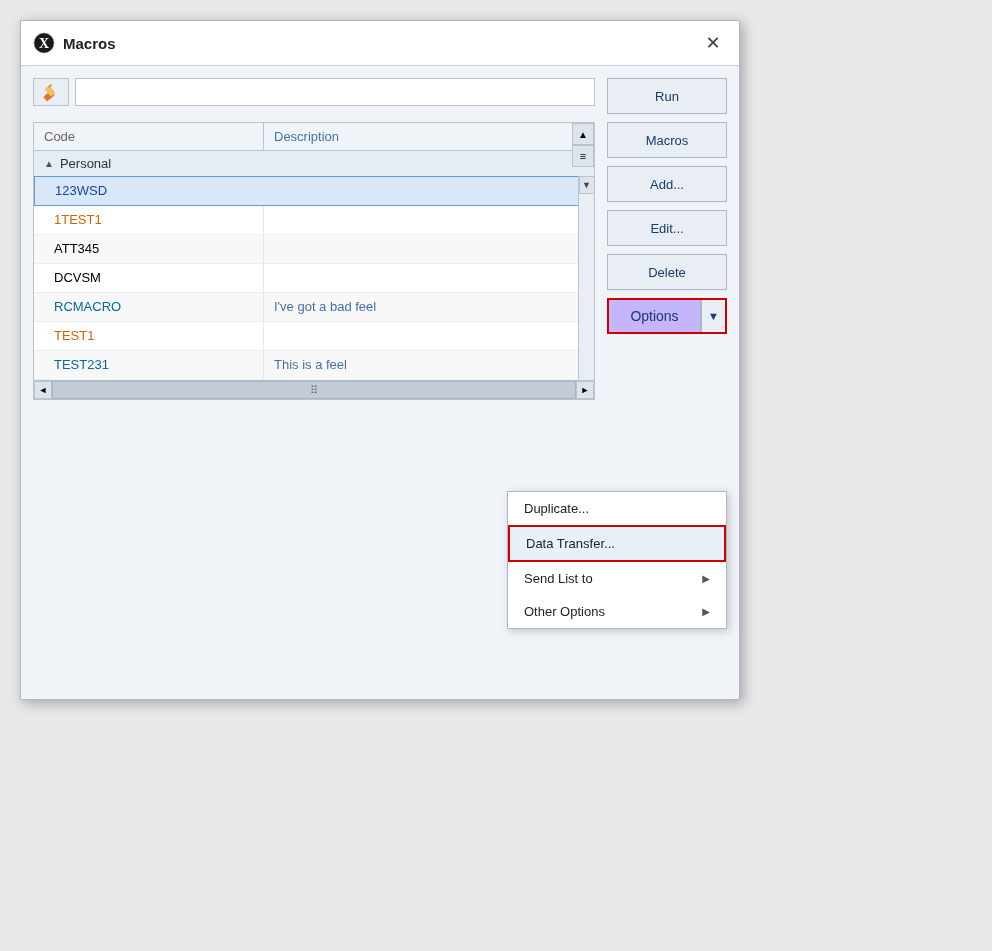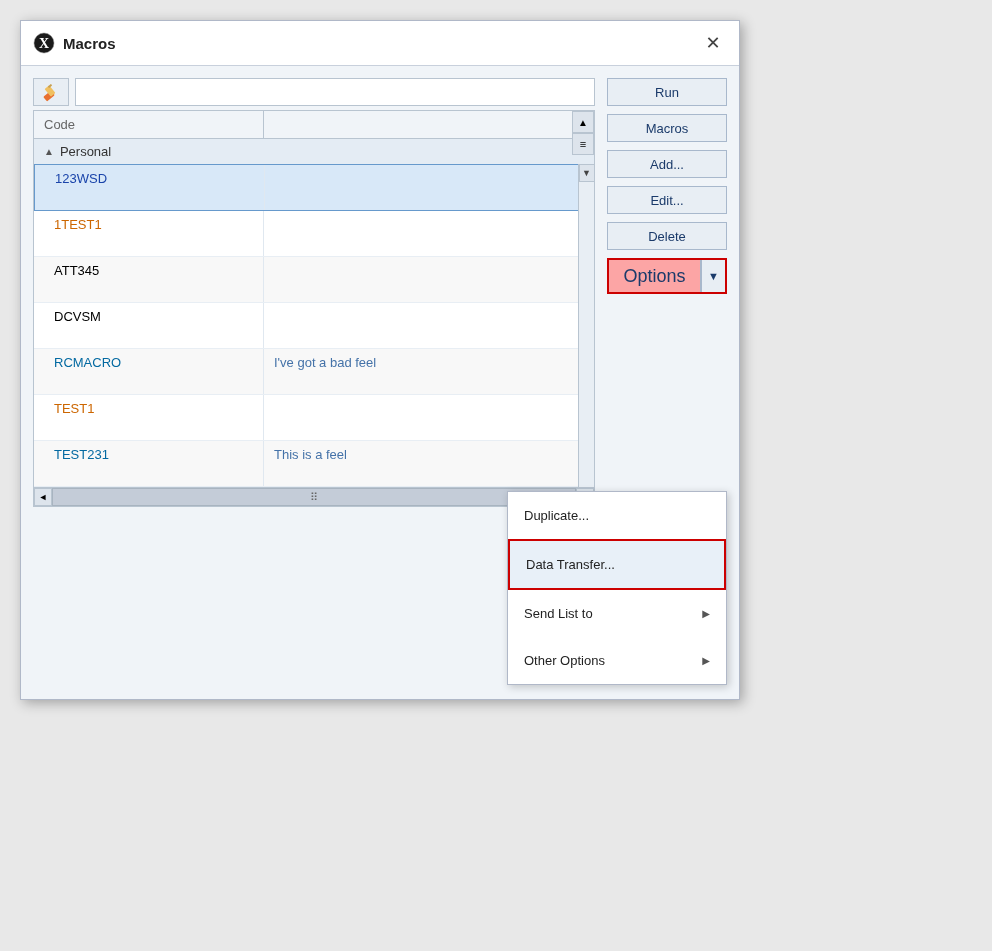--- a/index.html
+++ b/index.html
@@ -59,21 +59,21 @@
     .content-area {
       display: flex;
       padding: 12px;
       gap: 12px;
     }
 
     .left-panel {
       flex: 1;
       display: flex;
       flex-direction: column;
-      gap: 4px;
+      gap: 16px;
     }
 
     .search-row {
       display: flex;
       align-items: center;
       gap: 6px;
     }
 
     .search-icon-btn {
       width: 36px;
@@ -177,21 +177,21 @@
       cursor: pointer;
     }
 
     .table-row.selected {
       background: #d8e8f8;
       border: 1px solid #6699cc;
     }
 
     .td-code {
       width: 230px;
-      padding: 6px 10px 24px 20px;
+      padding: 6px 10px 7px 20px;
       border-right: 1px solid #e0e8f0;
     }
 
     .td-code.orange { color: #cc6600; }
     .td-code.blue { color: #0369a1; }
     .td-code.selected-blue { color: #1a44aa; }
 
     .td-description {
       flex: 1;
       padding: 6px 10px;
@@ -260,44 +260,44 @@
     .right-panel {
       display: flex;
       flex-direction: column;
       gap: 8px;
       width: 120px;
       flex-shrink: 0;
     }
 
     .action-btn {
       width: 100%;
-      height: 28px;
+      height: 36px;
       background: #e8eef4;
       border: 1px solid #a8b8cc;
       color: #1a3a6a;
       font-size: 13px;
       cursor: pointer;
       display: flex;
       align-items: center;
       justify-content: center;
     }
 
     .options-btn-row {
       display: flex;
       border: 2px solid #cc0000;
     }
 
     .options-main {
       flex: 1;
       height: 32px;
-      background: #fca5a5;
+      background: #c4b5fd;
       border: none;
       border-right: 1px solid #a8b8cc;
       color: #1a3a6a;
-      font-size: 18px;
+      font-size: 14px;
       cursor: pointer;
       display: flex;
       align-items: center;
       justify-content: center;
     }
 
     .options-dropdown-arrow {
       width: 24px;
       height: 32px;
       background: #e8eef4;
@@ -317,21 +317,21 @@
       right: 12px;
       top: 470px;
       width: 220px;
       background: white;
       border: 1px solid #b0b8c8;
       box-shadow: 2px 2px 8px rgba(0,0,0,0.2);
       z-index: 100;
     }
 
     .dropdown-item {
-      padding: 16px 16px;
+      padding: 9px 16px;
       cursor: pointer;
       color: #222;
       display: flex;
       align-items: center;
       justify-content: space-between;
     }
 
     .dropdown-item.highlighted {
       background: #e8f0f8;
       border: 2px solid #cc0000;
@@ -378,20 +378,21 @@
             <rect x="7" y="3" width="4" height="2" rx="0.5" fill="#c8a050" transform="rotate(-40, 9, 4)"></rect>
           </svg>
         </div>
         <input class="search-input" type="text" value="" placeholder="" style="">
       </div>
 
       <div class="table-container">
 
         <div class="table-header">
           <div class="th-code">Code</div>
+          <div class="th-description">Description</div>
           <div style="position:absolute;right:0;top:0;width:22px;display:flex;flex-direction:column;">
             <div class="col-scroll-up">▲</div>
             <div class="col-menu-btn">≡</div>
           </div>
         </div>
 
         <div class="group-row">
           <span class="group-toggle">▲</span>
           <span>Personal</span>
         </div>

